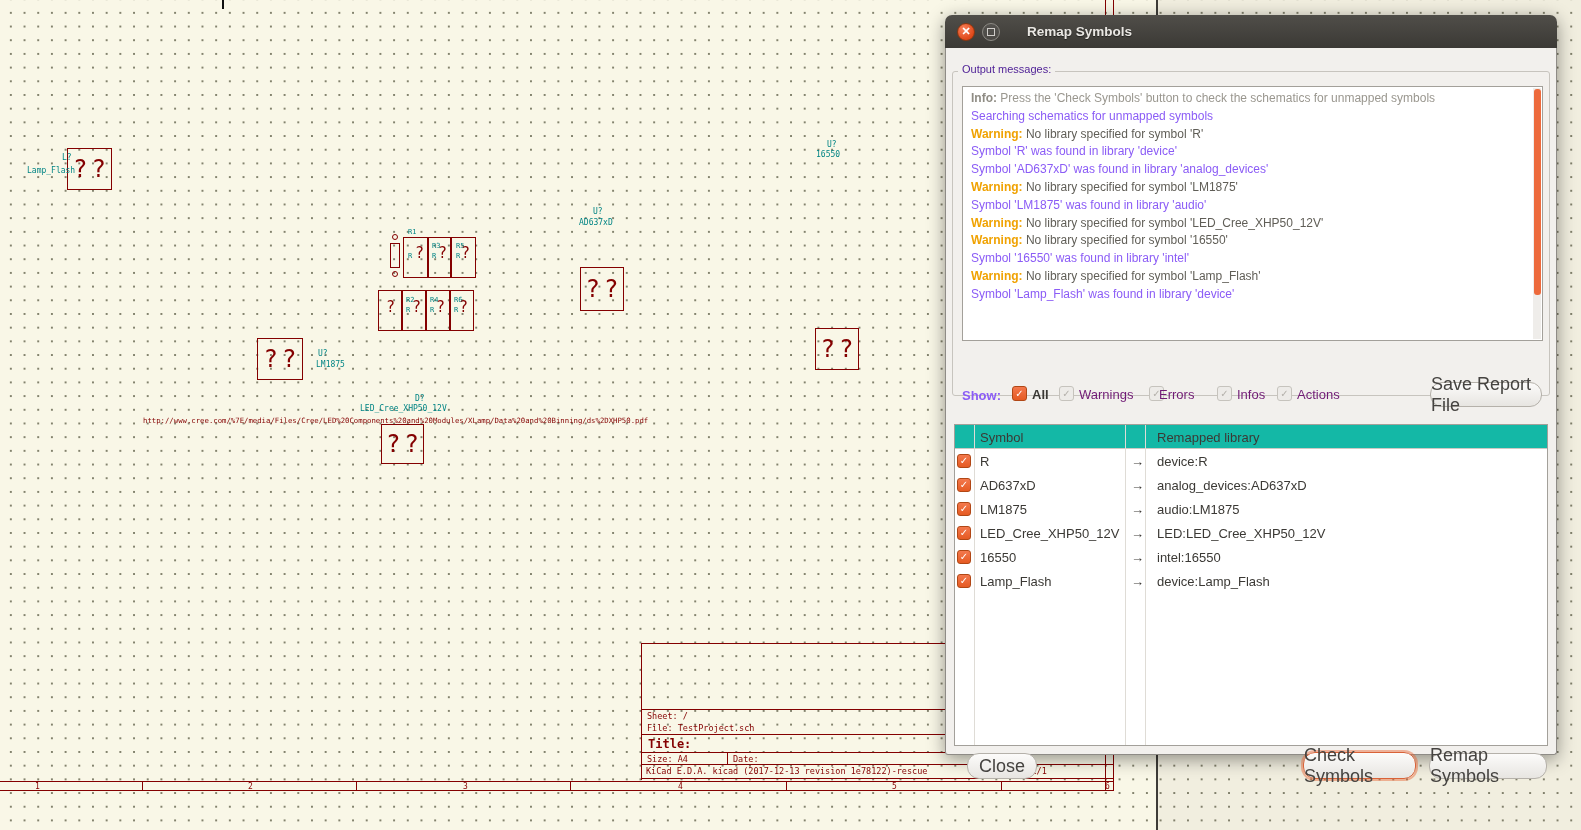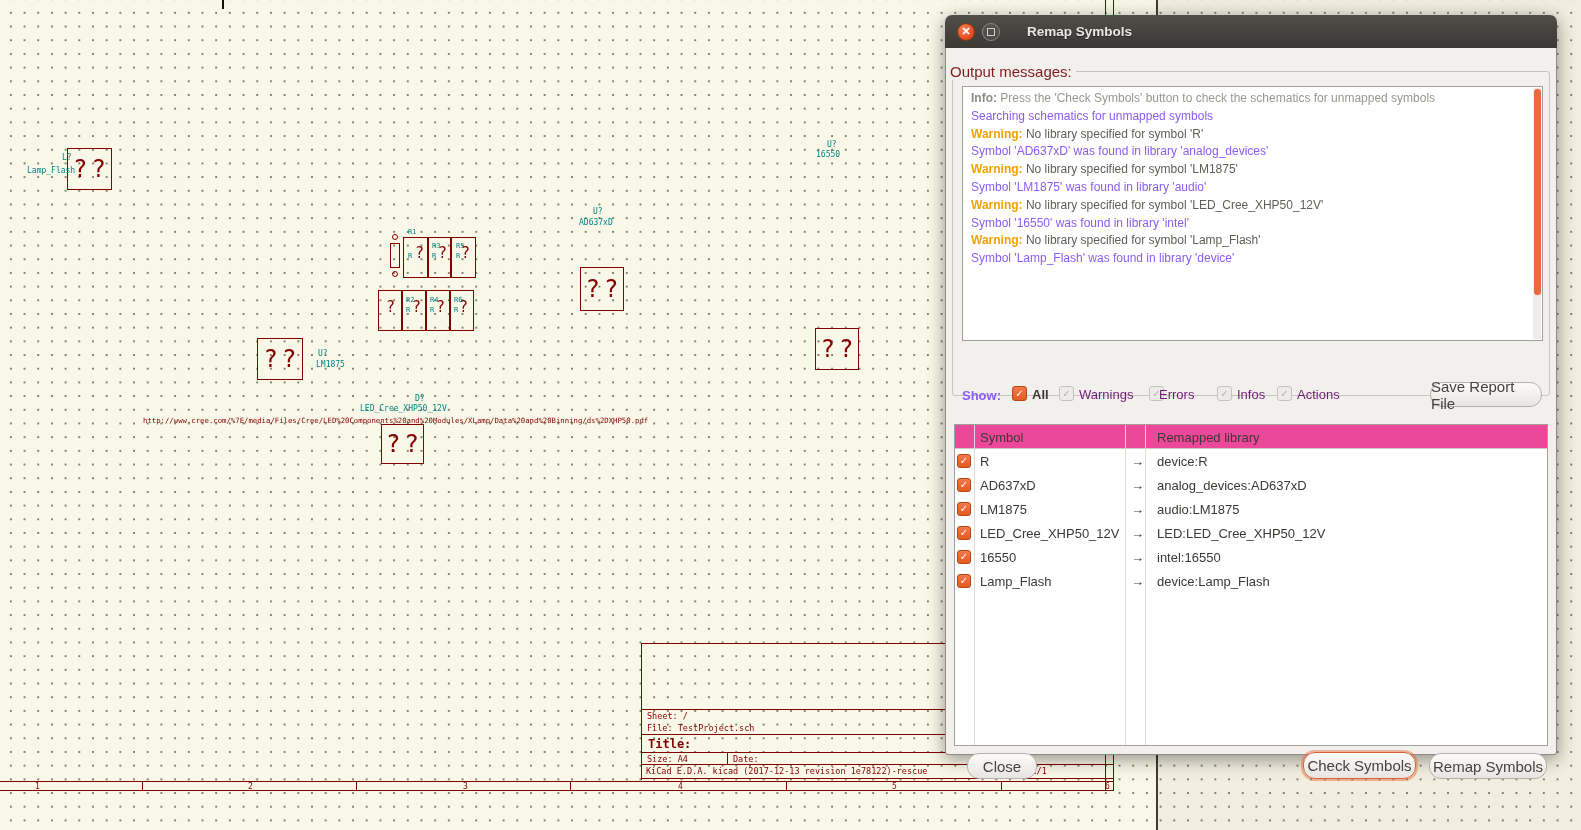--- a/index.html
+++ b/index.html
@@ -32,21 +32,21 @@
   #titlebar .title{color:#E9E7E3;font-size:13.5px;font-weight:bold;margin-left:27px;
        text-shadow:0 1px 1px rgba(0,0,0,.5)}
   .winbtn{width:18px;height:18px;border-radius:50%;box-sizing:border-box;margin-left:7px;
        display:flex;align-items:center;justify-content:center}
   .winbtn.close{margin-left:12px;background:radial-gradient(circle at 35% 30%,#F8815B,#E0491A 70%);
        border:1px solid #8E3610;color:#FFF;font:bold 11px/11px "Liberation Sans",sans-serif}
   .winbtn.restore{border:1px solid #8B8983;background:rgba(255,255,255,.06)}
   .winbtn.restore i{display:block;width:6px;height:6px;border:1px solid #CFCDC9}
   #dlgbody{position:absolute;left:0;top:33px;right:0;bottom:0;background:#F2F0ED;
        border:1px solid #8E8B86;border-top:none;box-sizing:border-box;border-radius:0 0 3px 3px}
-  .grouplabel{position:absolute;left:0;top:15px;color:#7f1d1d;font-size:15px;background:#F2F0ED;
+  .grouplabel{position:absolute;left:12px;top:15px;color:#4c1d95;font-size:11px;background:#F2F0ED;
        padding:0 4px;z-index:2}
   .groupbox{position:absolute;left:6px;top:23px;width:598px;height:325px;border:1px solid #C7C4BE;
        border-radius:3px;box-sizing:border-box}
   #msgs{position:absolute;left:16px;top:38px;width:581px;height:255px;background:#FFF;
        border:1px solid #A3A09A;box-sizing:border-box;overflow:hidden}
   #msgs .inner{position:absolute;left:8px;top:3px;right:14px}
   .msg{font-size:12px;line-height:17.8px;white-space:nowrap}
   .msg .pfx{font-weight:bold}
   .msg.info{color:#9A978F}.msg.info .pfx{color:#8F8C84}
   .msg.act{color:#8b5cf6}
@@ -55,26 +55,26 @@
   #msgthumb{position:absolute;top:1px;right:0;width:7px;height:206px;background:#ED6A3C;border-radius:3px}
   .showlabel{position:absolute;color:#8b5cf6;font-size:13px;font-weight:bold}
   .cbx{position:absolute;width:15px;height:15px;border-radius:3px;box-sizing:border-box;
        display:flex;align-items:center;justify-content:center;font:bold 10px/10px "DejaVu Sans",sans-serif}
   .cbx.on{background:linear-gradient(#F3784D,#E55A22);border:1px solid #B14715;color:#FFF}
   .cbx.dis{background:#EDEBE8;border:1px solid #C6C3BD;color:#B4B1AB}
   .cblab{position:absolute;font-size:13px;white-space:nowrap}
   .cblab.en{color:#3A3834;font-weight:bold}
   .cblab.dis{color:#701a75}
   .btn{position:absolute;background:linear-gradient(#FCFBFA,#E7E5E1);border:1px solid #B5B1AA;
-       border-radius:12px;color:#454340;font-size:15px;display:flex;align-items:center;
+       border-radius:12px;color:#454340;font-size:18px;display:flex;align-items:center;
        justify-content:center;box-sizing:border-box}
   .btn.focus{border:1px solid #D96238;box-shadow:0 0 0 2px rgba(233,100,50,.45)}
   #maptable{position:absolute;left:8px;top:376px;width:594px;height:322px;background:#FFF;
        border:1px solid #A3A09A;box-sizing:border-box}
-  #thead{position:absolute;left:0;top:0;right:0;height:24px;background:#ec4899;
+  #thead{position:absolute;left:0;top:0;right:0;height:24px;background:#14b8a6;
        border-bottom:1px solid #CCC9C3;box-sizing:border-box}
   .hcell{position:absolute;top:0;height:24px;display:flex;align-items:center;color:#3B3935;font-size:13px}
   .colline{position:absolute;top:0;bottom:0;width:1px;background:#DFDCD6}
   .trow{position:absolute;left:0;right:1px;height:24px}
   .tcell{position:absolute;top:0;height:24px;display:flex;align-items:center;color:#3B3935;font-size:13px;white-space:nowrap}
   .rcb{position:static;width:14px;height:14px}
 </style>
 </head>
 <body>
 
@@ -197,24 +197,26 @@
 
   <div id="dlgbody">
     <span class="grouplabel">Output messages:</span>
     <div class="groupbox"></div>
 
     <div id="msgs">
       <div class="inner">
         <div class="msg info"><span class="pfx">Info:</span><span> Press the 'Check Symbols' button to check the schematics for unmapped symbols</span></div>
         <div class="msg act"><span class="pfx"></span><span>Searching schematics for unmapped symbols</span></div>
         <div class="msg warn"><span class="pfx">Warning:</span><span> No library specified for symbol 'R'</span></div>
+        <div class="msg act"><span class="pfx"></span><span>Symbol 'R' was found in library 'device'</span></div>
         <div class="msg act"><span class="pfx"></span><span>Symbol 'AD637xD' was found in library 'analog_devices'</span></div>
         <div class="msg warn"><span class="pfx">Warning:</span><span> No library specified for symbol 'LM1875'</span></div>
         <div class="msg act"><span class="pfx"></span><span>Symbol 'LM1875' was found in library 'audio'</span></div>
         <div class="msg warn"><span class="pfx">Warning:</span><span> No library specified for symbol 'LED_Cree_XHP50_12V'</span></div>
+        <div class="msg warn"><span class="pfx">Warning:</span><span> No library specified for symbol '16550'</span></div>
         <div class="msg act"><span class="pfx"></span><span>Symbol '16550' was found in library 'intel'</span></div>
         <div class="msg warn"><span class="pfx">Warning:</span><span> No library specified for symbol 'Lamp_Flash'</span></div>
         <div class="msg act"><span class="pfx"></span><span>Symbol 'Lamp_Flash' was found in library 'device'</span></div>
       </div>
       <div id="msgscroll">
         <div id="msgthumb"></div>
       </div>
     </div>
 
     <span class="showlabel" style="left:16px;top:340px">Show:</span>

